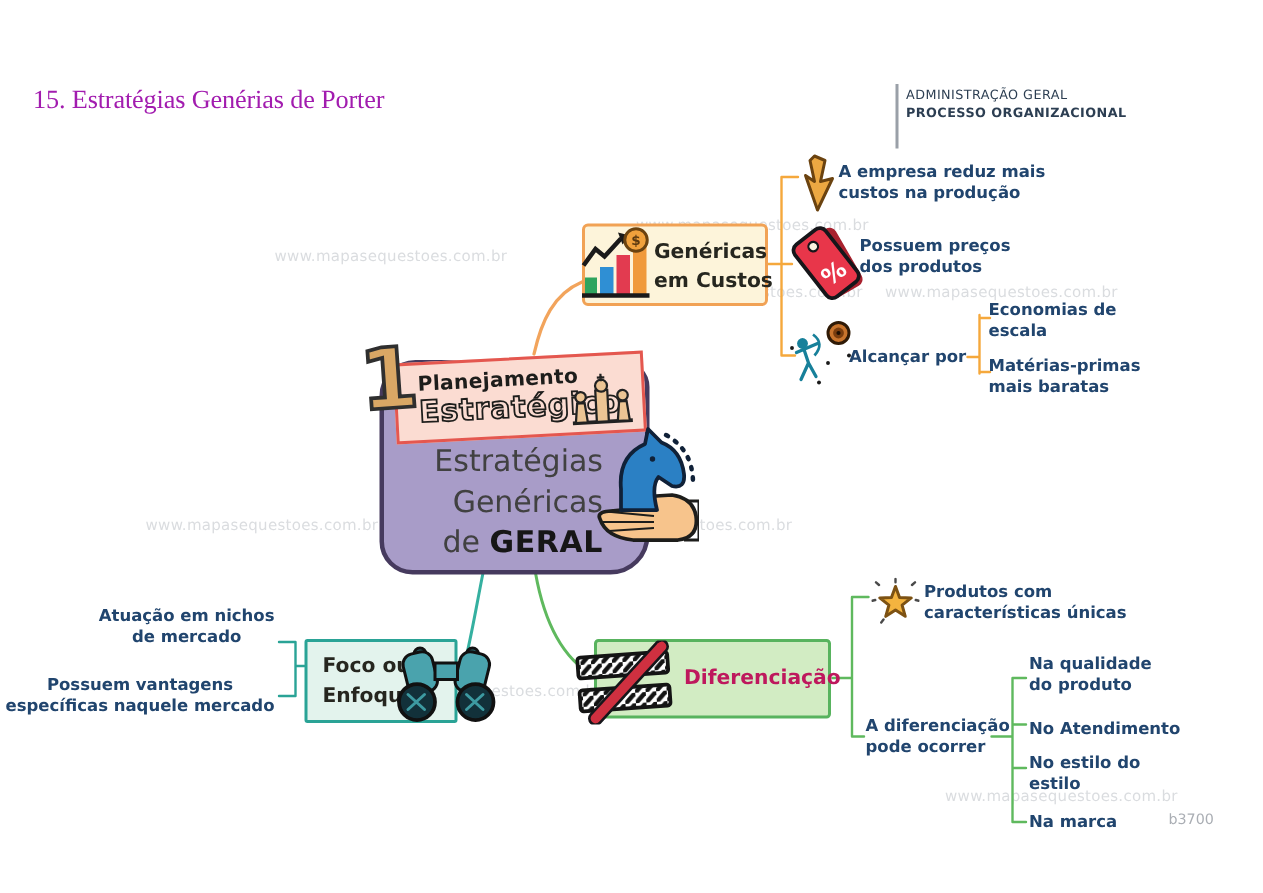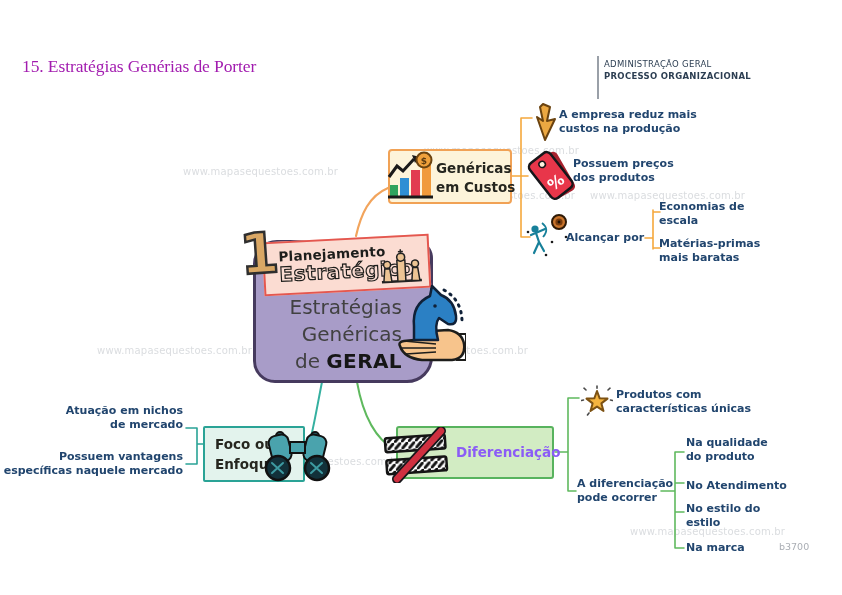--- a/index.html
+++ b/index.html
@@ -15,21 +15,21 @@
   .corner .b{font-weight:700;}
   .corner-bar{left:597px;top:56px;width:2px;height:43px;background:#9aa0a8;}
 
   
   .wm{font-size:10px;color:#c4c8cd;opacity:.62;white-space:nowrap;z-index:1;letter-spacing:.2px;}
 
   .wires{left:0;top:0;z-index:2;pointer-events:none;}
 
   .node{z-index:3;box-sizing:border-box;}
   .item{z-index:3;color:#21456e;font-size:11px;font-weight:700;line-height:13.5px;}
-  .item.right{text-align:right;}
+  .item.right{text-align:center;}
 
   
   .box-lider{left:388px;top:149px;width:124px;height:55px;background:#fdf4da;border:2px solid #f1a255;border-radius:4px;}
   .lider-label{left:436px;top:159px;font-size:13.5px;font-weight:700;color:#26261f;line-height:19px;z-index:4;}
 
   
   .box-purple{left:253px;top:240px;width:180px;height:143px;background:#a89cc8;
               border:3px solid #463a5e;border-radius:24px 18px 26px 22px;}
   .banner{left:263px;top:238px;width:167px;height:54px;background:#fbdcd2;border:2.5px solid #e4574f;
           transform:rotate(-3deg);z-index:4;box-sizing:border-box;padding:5px 0 0 14px;}
@@ -41,21 +41,21 @@
   .center-text{left:260px;top:294px;width:142px;text-align:right;z-index:4;
                font-size:20px;color:#414141;line-height:27px;}
   .center-text .bold{font-weight:800;color:#161616;letter-spacing:.4px;}
 
   
   .box-foco{left:203px;top:426px;width:102px;height:56px;background:#e3f3ed;border:2px solid #2aa396;border-radius:2px;}
   .foco-label{left:215px;top:434px;font-size:13.5px;font-weight:700;color:#26261f;line-height:20px;z-index:4;}
 
   
   .box-dif{left:396px;top:426px;width:158px;height:53px;background:#d2ecc3;border:2px solid #58b35e;border-radius:3px;}
-  .dif-label{left:456px;top:444px;font-size:13.5px;font-weight:700;color:#8b5cf6;z-index:4;}
+  .dif-label{left:456px;top:444px;font-size:13.5px;font-weight:700;color:#be185d;z-index:4;}
 
   .icon{z-index:5;}
   .code{left:779px;top:541px;font-size:9.5px;color:#aaaeb4;z-index:3;}
 </style>
 </head>
 <body>
 
 <div class="canvas">
 
   <div class="abs wm" style="left:424px;top:145px">www.mapasequestoes.com.br</div>

